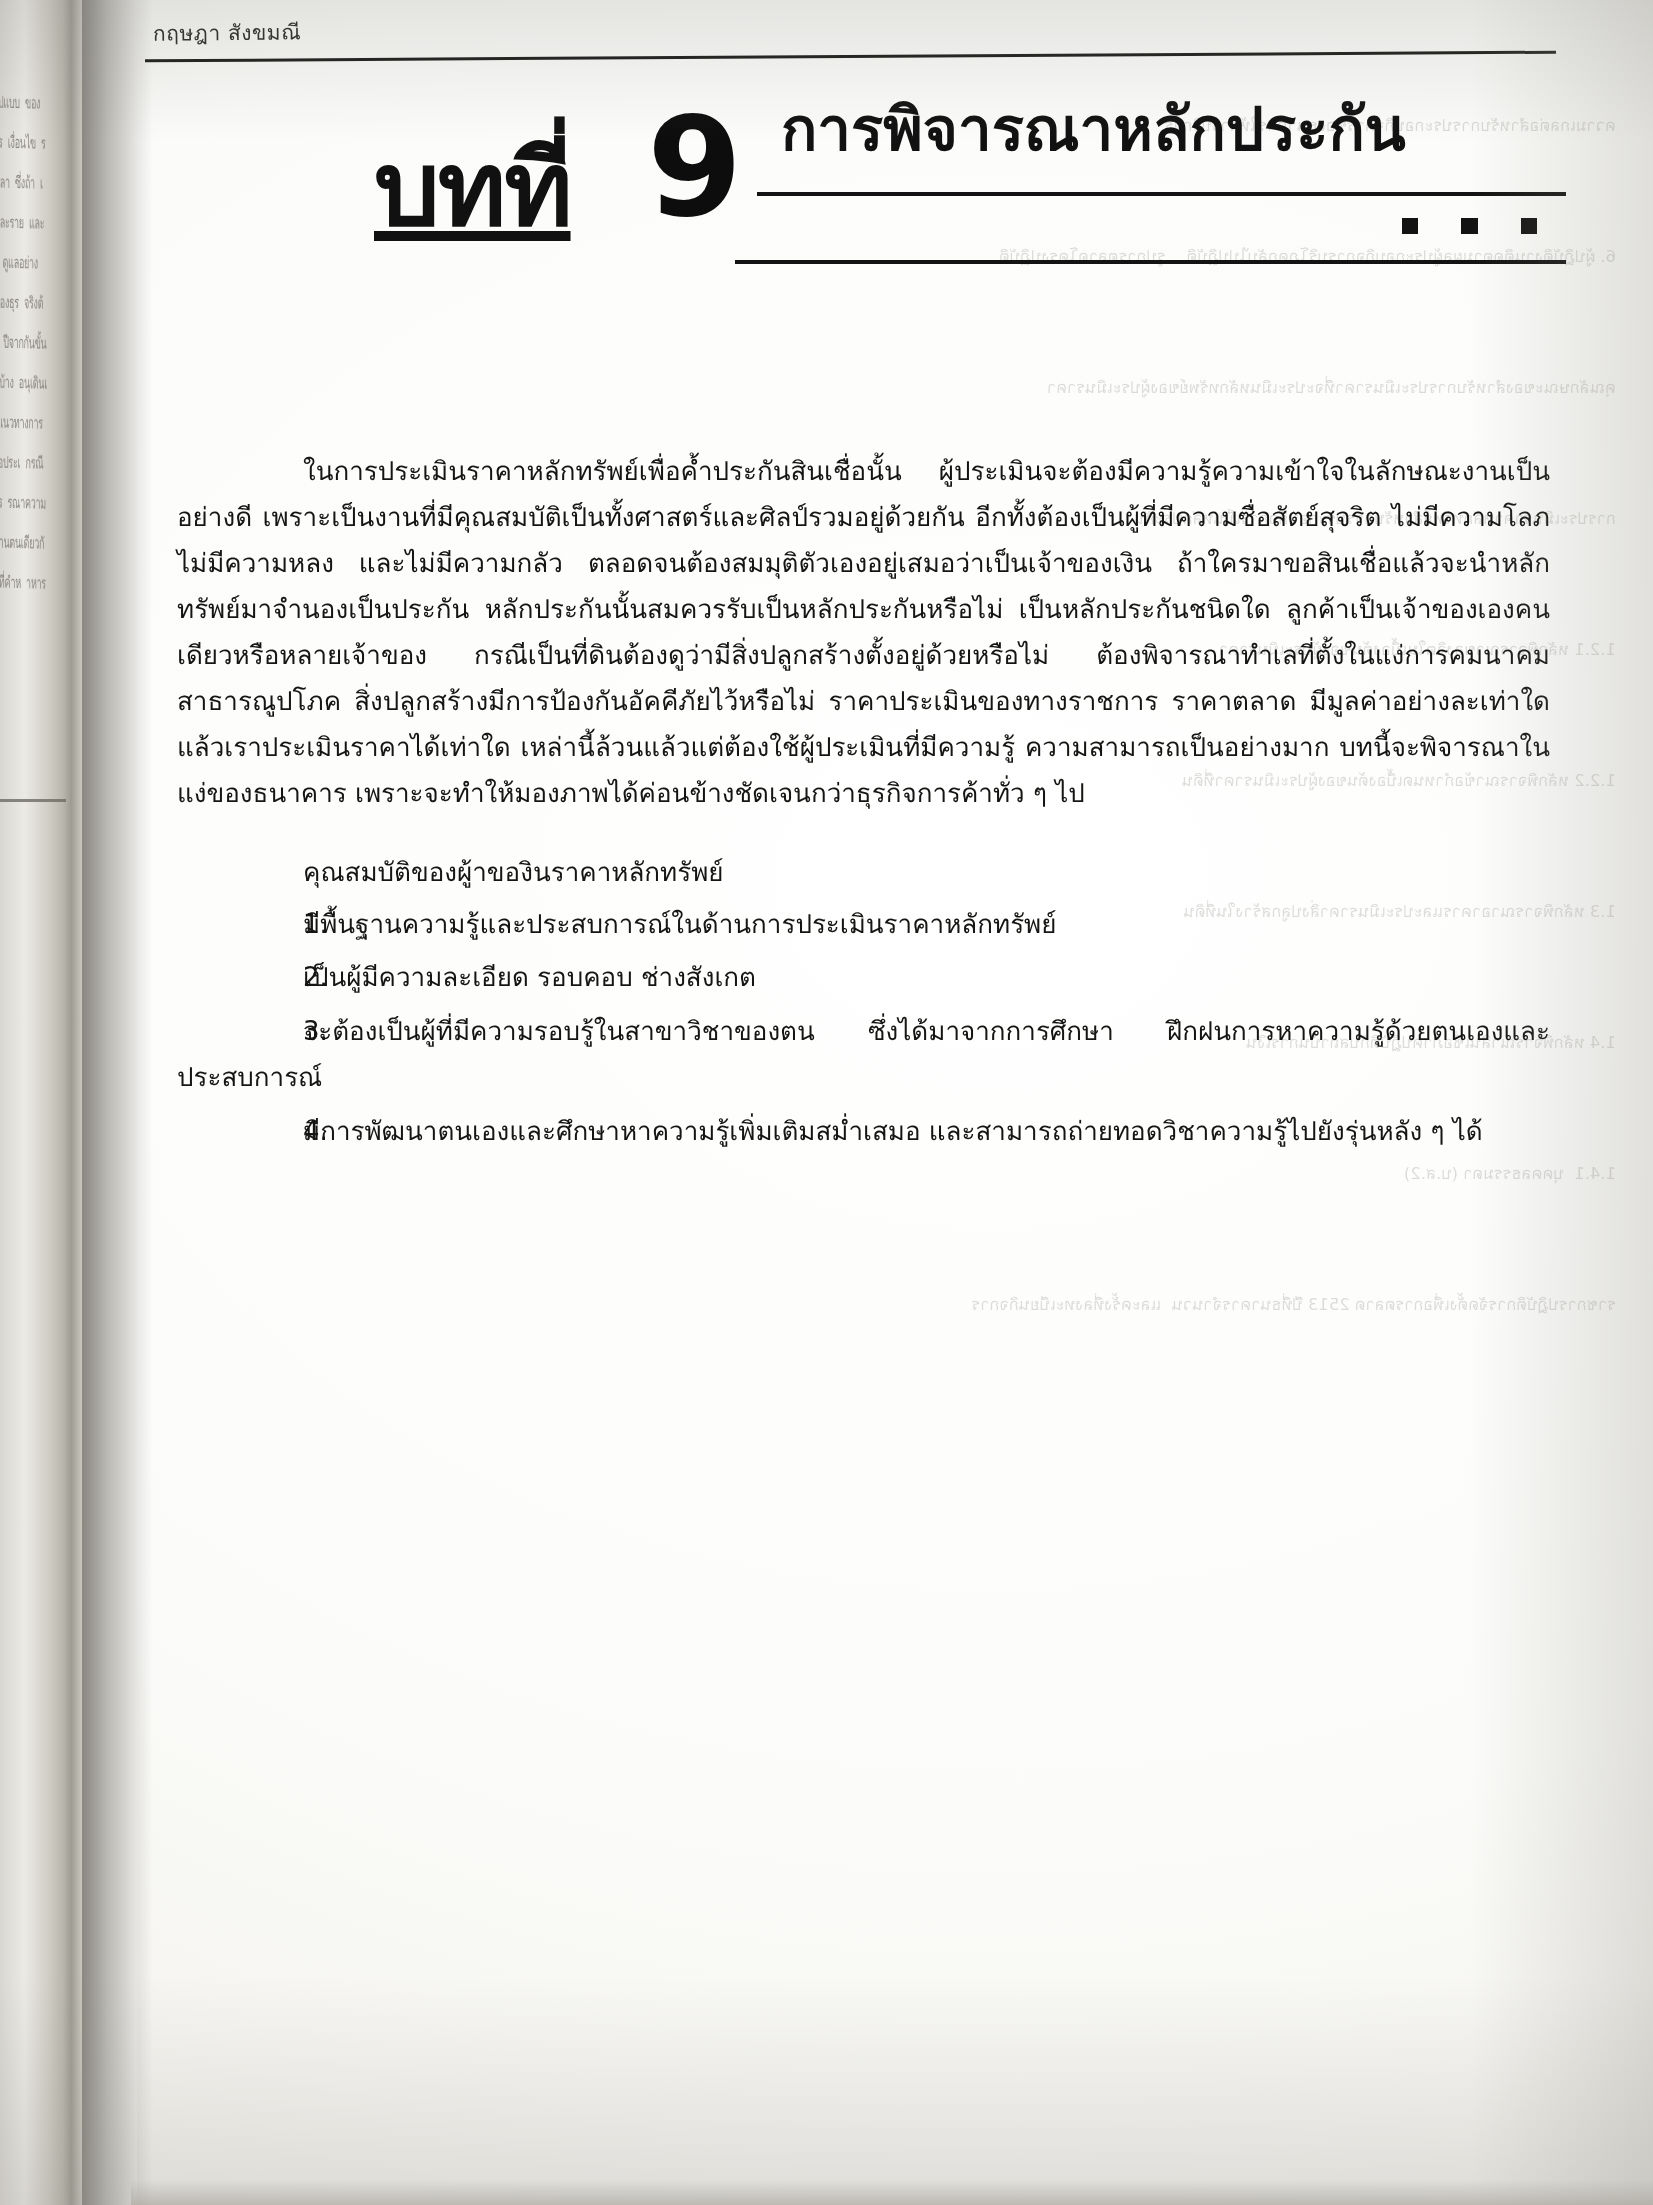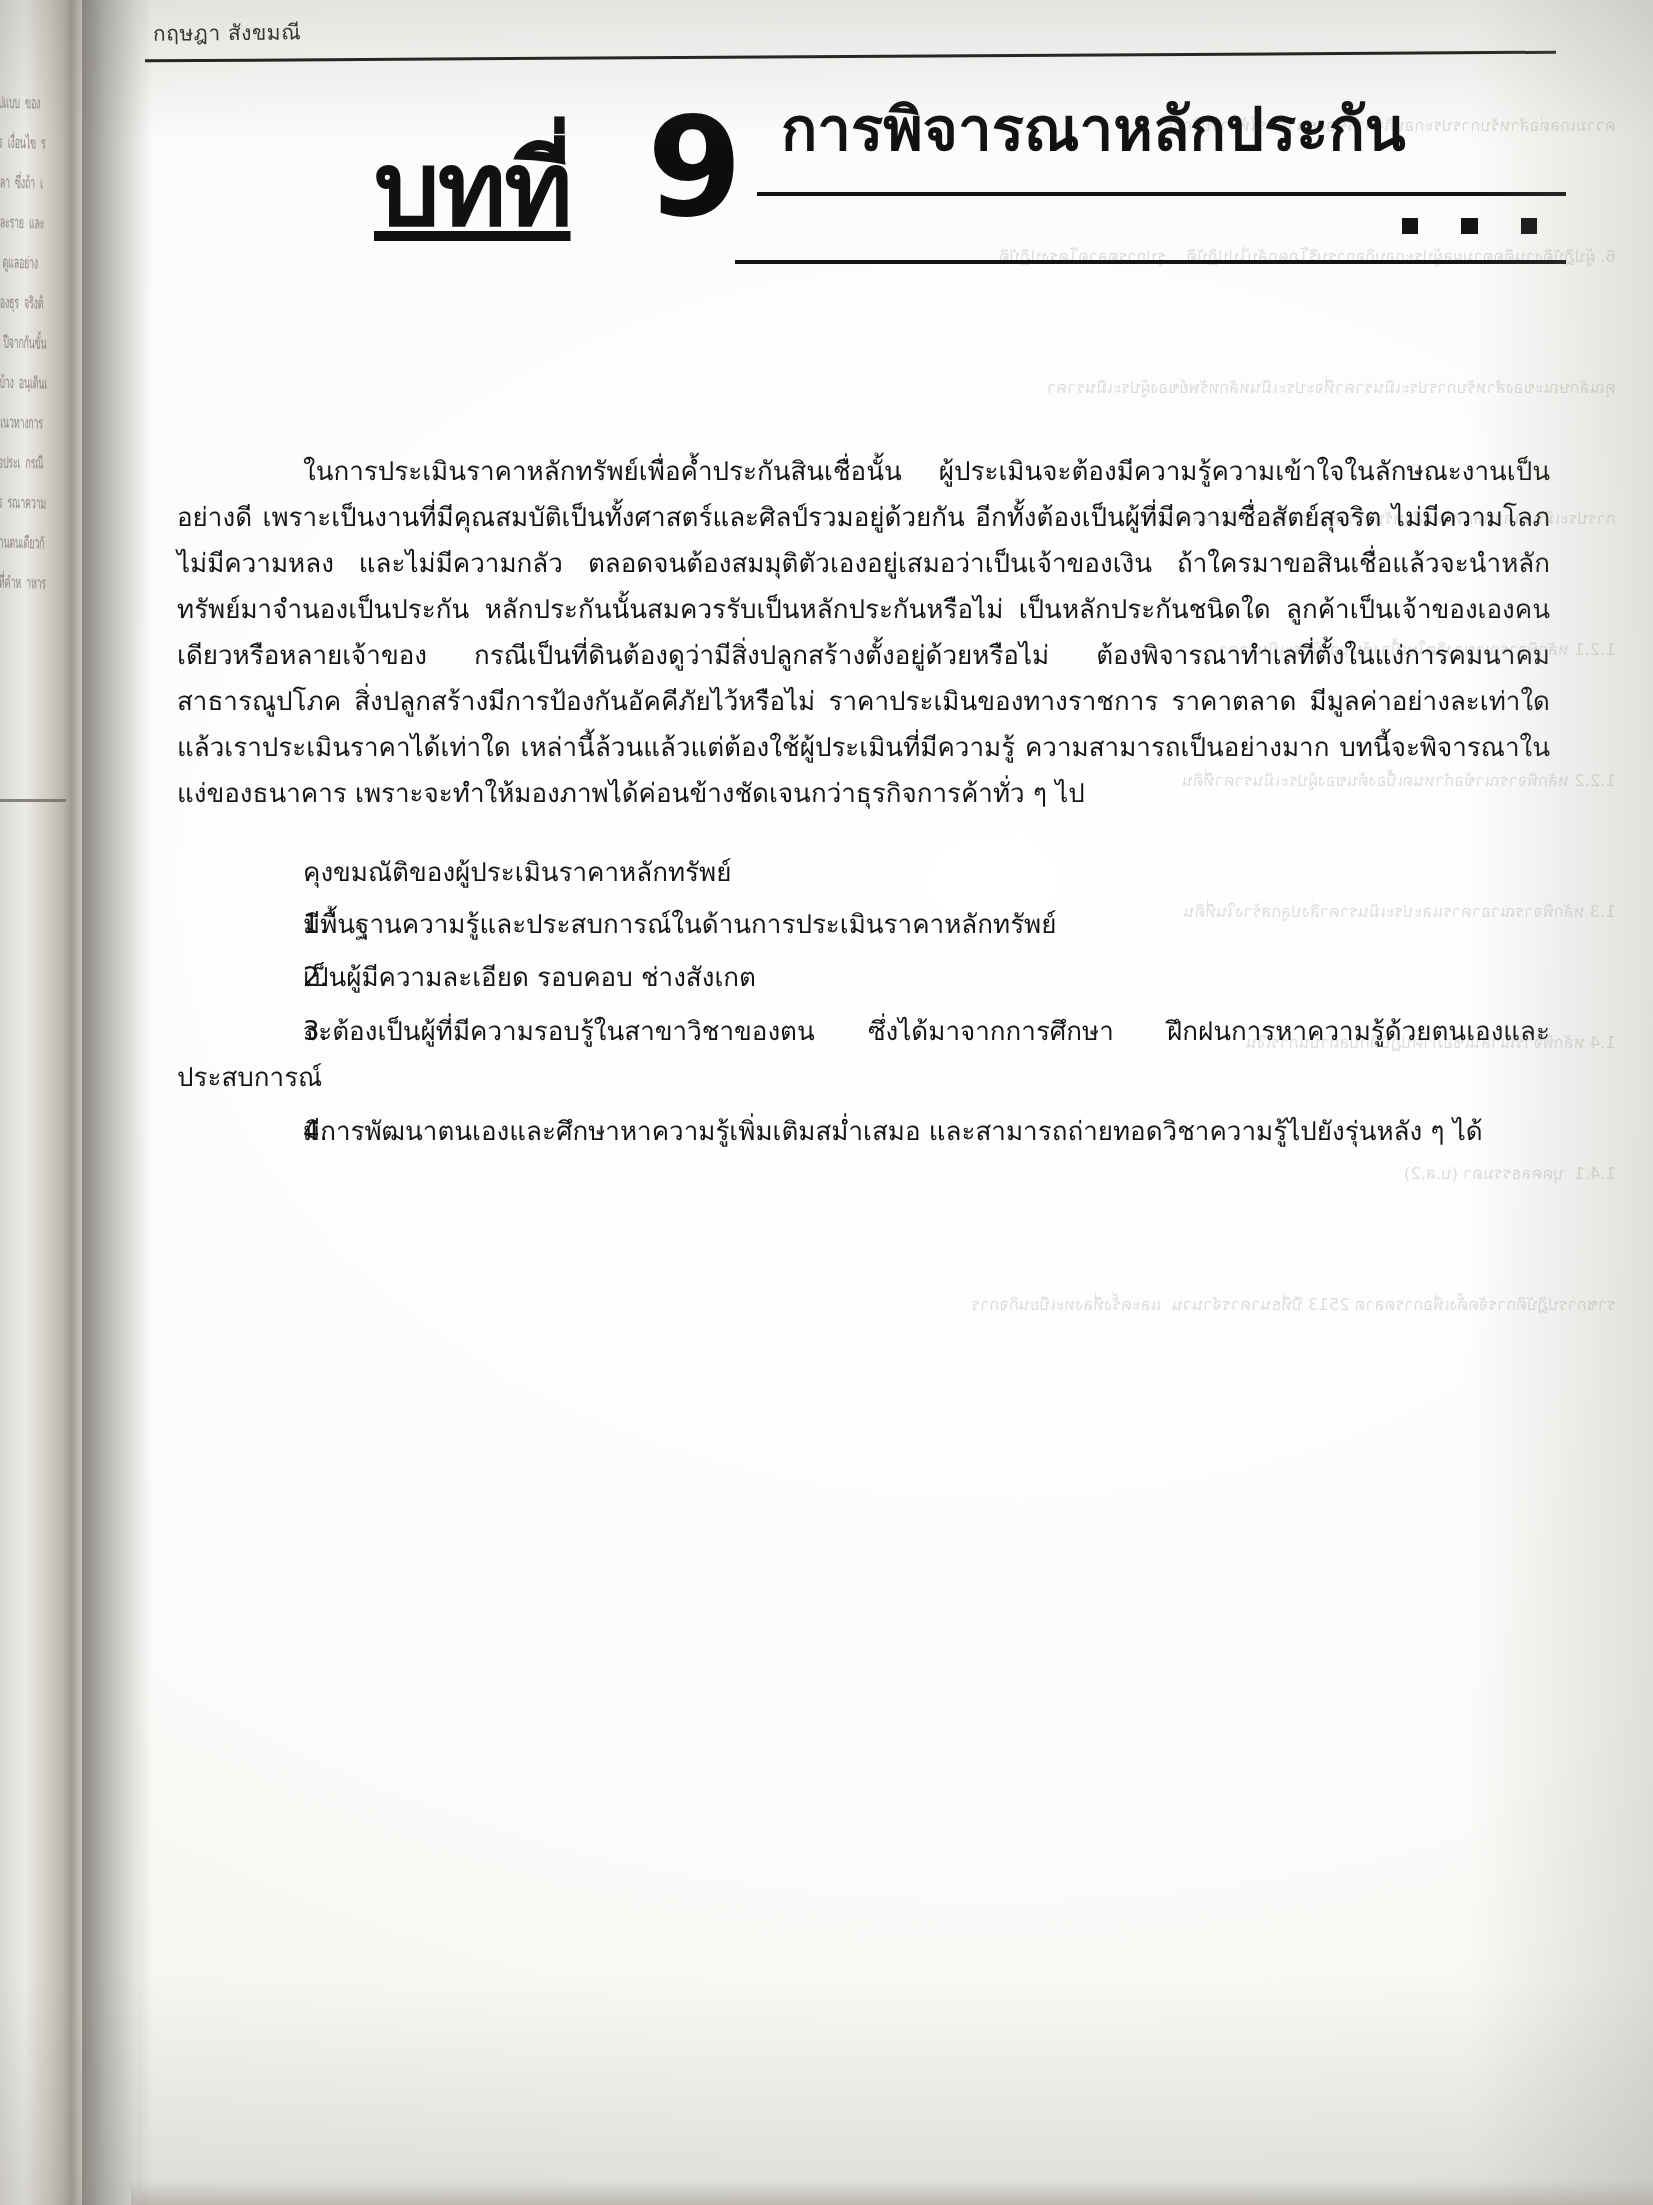--- a/index.html
+++ b/index.html
@@ -279,21 +279,21 @@
         <i></i>
         <i></i>
         <i></i>
       </div>
     </div>
 
     <div id="body-text">
 
       <p class="para indent">ในการประเมินราคาหลักทรัพย์เพื่อค้ำประกันสินเชื่อนั้น    ผู้ประเมินจะต้องมีความรู้ความเข้าใจในลักษณะงานเป็นอย่างดี    เพราะเป็นงานที่มีคุณสมบัติเป็นทั้งศาสตร์และศิลป์รวมอยู่ด้วยกัน  อีกทั้งต้องเป็นผู้ที่มีความซื่อสัตย์สุจริต  ไม่มีความโลภ  ไม่มีความหลง  และไม่มีความกลัว    ตลอดจนต้องสมมุติตัวเองอยู่เสมอว่าเป็นเจ้าของเงิน    ถ้าใครมาขอสินเชื่อแล้วจะนำหลักทรัพย์มาจำนองเป็นประกัน    หลักประกันนั้นสมควรรับเป็นหลักประกันหรือไม่  เป็นหลักประกันชนิดใด    ลูกค้าเป็นเจ้าของเองคนเดียวหรือหลายเจ้าของ  กรณีเป็นที่ดินต้องดูว่ามีสิ่งปลูกสร้างตั้งอยู่ด้วยหรือไม่  ต้องพิจารณาทำเลที่ตั้งในแง่การคมนาคม  สาธารณูปโภค  สิ่งปลูกสร้างมีการป้องกันอัคคีภัยไว้หรือไม่  ราคาประเมินของทางราชการ   ราคาตลาด   มีมูลค่าอย่างละเท่าใด    แล้วเราประเมินราคาได้เท่าใด    เหล่านี้ล้วนแล้วแต่ต้องใช้ผู้ประเมินที่มีความรู้ ความสามารถเป็นอย่างมาก  บทนี้จะพิจารณาในแง่ของธนาคาร  เพราะจะทำให้มองภาพได้ค่อนข้างชัดเจนกว่าธุรกิจการค้าทั่ว ๆ ไป</p>
 
-      <p class="list-heading">คุงขมณัติของผู้ประเมินราคาหลักทรัพย์</p>
+      <p class="list-heading">คุณสมบัติของผู้าของินราคาหลักทรัพย์</p>
 
       <ol class="numlist">
         <li>
           <span class="num">1.</span><span class="txt">มีพื้นฐานความรู้และประสบการณ์ในด้านการประเมินราคาหลักทรัพย์</span>
         </li>
         <li>
           <span class="num">2.</span><span class="txt">เป็นผู้มีความละเอียด  รอบคอบ  ช่างสังเกต</span>
         </li>
         <li>
           <span class="num">3.</span><span class="txt">จะต้องเป็นผู้ที่มีความรอบรู้ในสาขาวิชาของตน  ซึ่งได้มาจากการศึกษา   ฝึกฝนการหาความรู้ด้วยตนเองและประสบการณ์</span>

